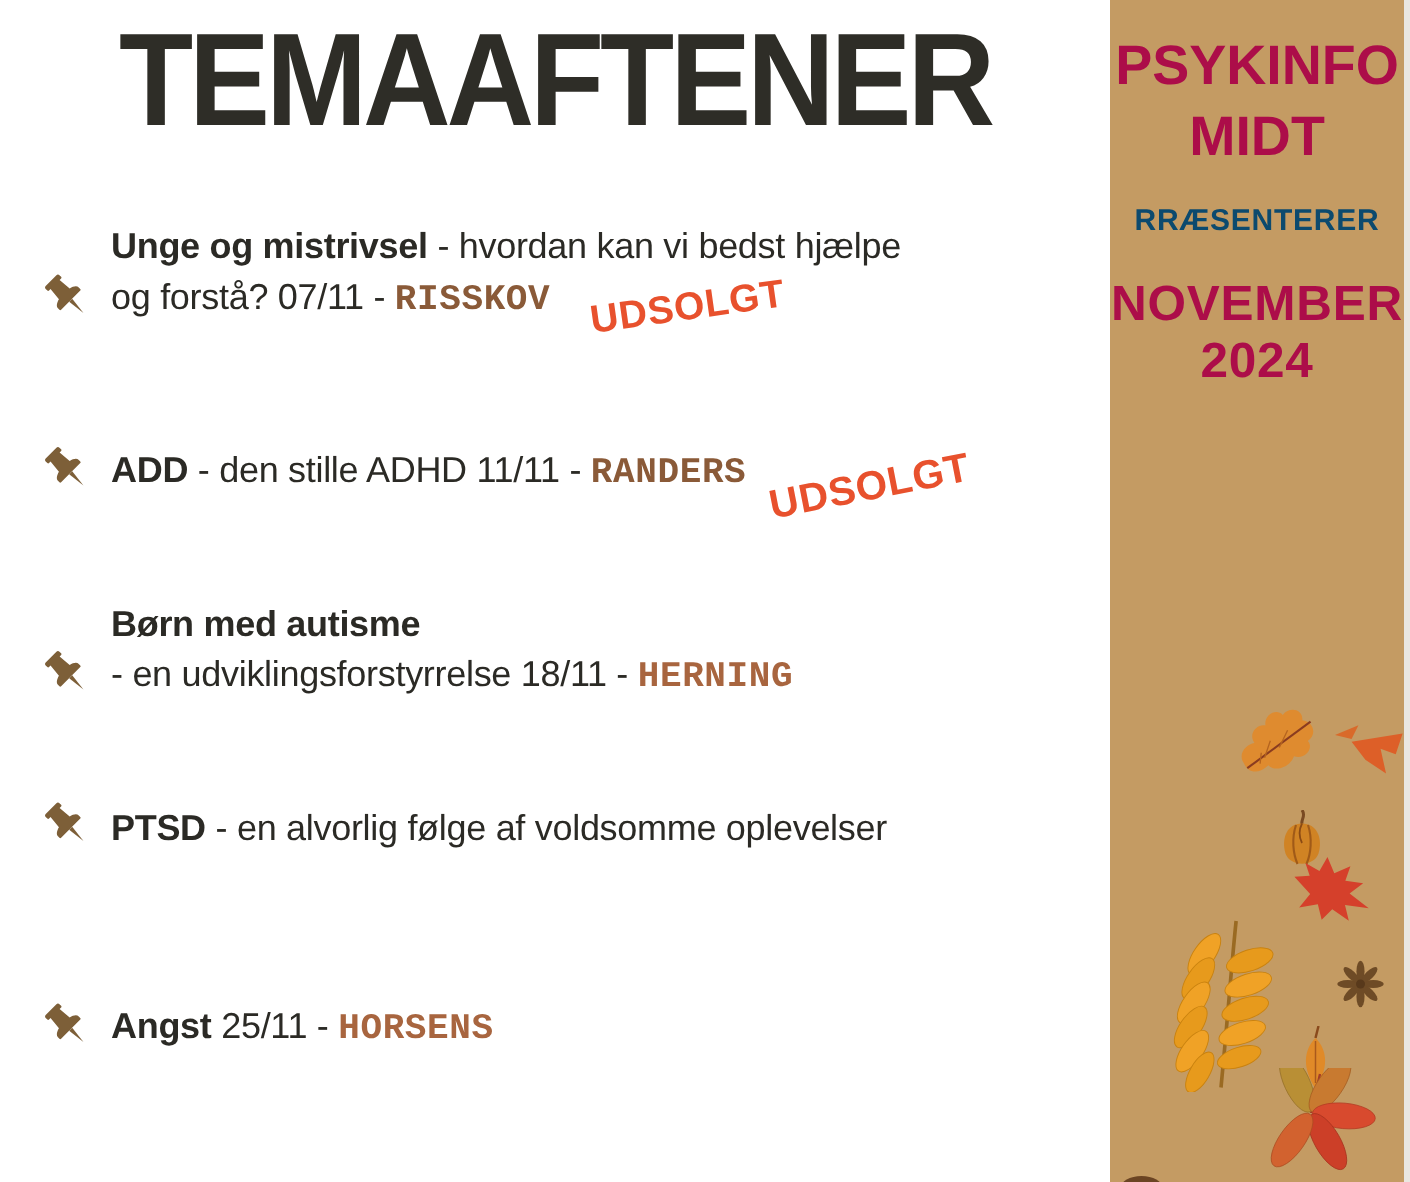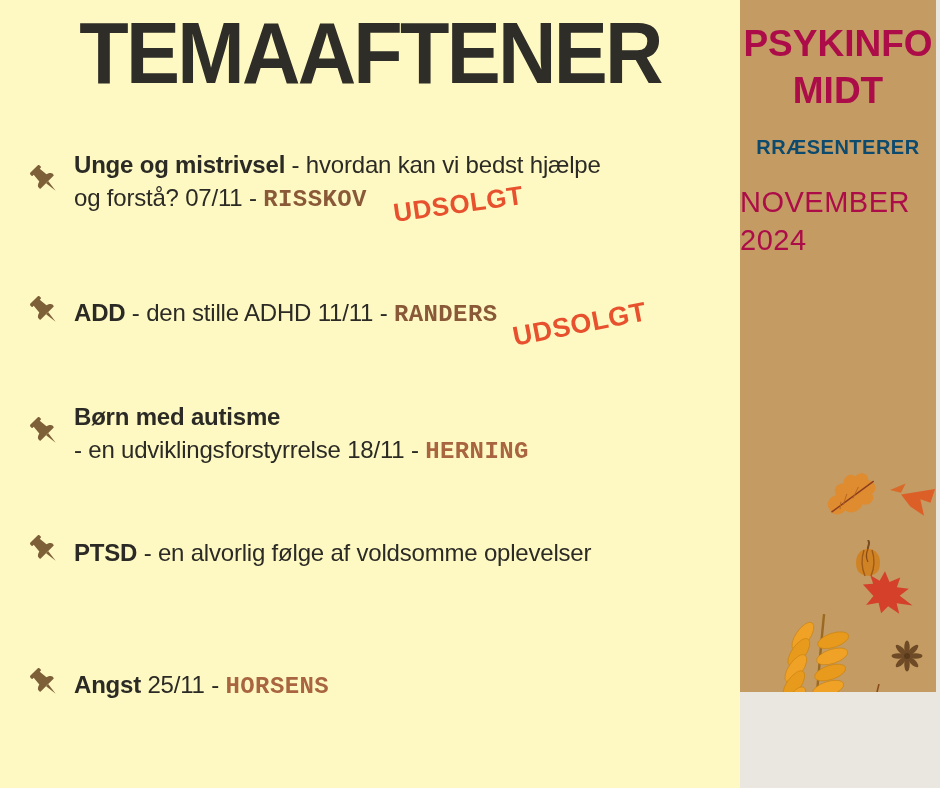--- a/index.html
+++ b/index.html
@@ -1,43 +1,43 @@
 <!DOCTYPE html>
 <html><head>
 <meta charset="utf-8">
 <style>
   html,body{margin:0;padding:0;background:#d8d5cf;}
   .poster{position:relative;width:940px;height:788px;overflow:hidden;
     font-family:"Liberation Sans",sans-serif;background:#EAE7E1;}
   
-  .left-panel{position:absolute;left:0;top:0;width:740px;height:788px;background:#fef9c3;}
+  .left-panel{position:absolute;left:0;top:0;width:740px;height:788px;background:#ffffff;}
   .title{position:absolute;left:0;top:4px;width:740px;margin:0;text-align:center;
     font-size:88px;line-height:98px;font-weight:bold;letter-spacing:-3px;color:#2E2D27;
     transform:scaleX(.92);transform-origin:50% 50%;white-space:nowrap;}
-  .event{position:absolute;left:26px;display:flex;align-items:center;gap:10px;width:700px;}
+  .event{position:absolute;left:26px;display:flex;align-items:flex-end;gap:10px;width:700px;}
   .pin{width:38px;height:38px;flex:0 0 auto;margin-top:-5px;}
   .etext{font-size:24px;line-height:33px;color:#2B2A25;letter-spacing:-0.2px;white-space:nowrap;}
   .etext b{font-weight:bold;}
   .city{font-weight:bold;letter-spacing:0.4px;font-family:Liberation Mono, monospace;}
   .city.dark{color:#8A5A38;}
   .city.terra{color:#A8653F;}
   .soldout{display:inline-block;font-weight:bold;color:#E8512D;letter-spacing:0.5px;}
   .so1{font-size:26px;margin-left:26px;transform:translateY(7px) rotate(-8deg);}
   .so2{font-size:27px;margin-left:14px;transform:translateY(12px) rotate(-11deg);}
   .ev1{top:148px;} .ev2{top:296px;} .ev3{top:400px;} .ev4{top:536px;} .ev5{top:668px;}
   
-  .right-panel{position:absolute;left:740px;top:0;width:196px;height:692px;
+  .right-panel{position:absolute;left:740px;top:0;width:196px;height:788px;
     background:#C49B63;overflow:hidden;}
   .edge-strip{position:absolute;left:936px;top:0;width:4px;height:788px;background:#EAE7E1;}
   .brand{position:absolute;left:0;top:20px;width:100%;text-align:center;
     color:#AC0D49;font-weight:bold;font-size:37px;line-height:47px;}
   .presents{position:absolute;left:0;top:136px;width:100%;text-align:center;
     color:#0c4a6e;font-weight:bold;font-size:20px;letter-spacing:0.5px;}
-  .monthyear{position:absolute;left:0;top:183px;width:100%;
-    color:#AC0D49;font-weight:normal;font-size:29px;line-height:38px;letter-spacing:0.5px;}
+  .monthyear{position:absolute;left:0;top:183px;width:100%;text-align:center;
+    color:#AC0D49;font-weight:bold;font-size:33px;line-height:38px;letter-spacing:0.5px;}
   .cta{position:absolute;left:0;top:325px;width:100%;text-align:center;
     color:#2B2A25;font-size:19px;line-height:28px;}
   .link-line{color:#AC0D49;}
   .leaf{position:absolute;}
 </style>
 </head>
 <body>
 
 <div class="poster">
 

